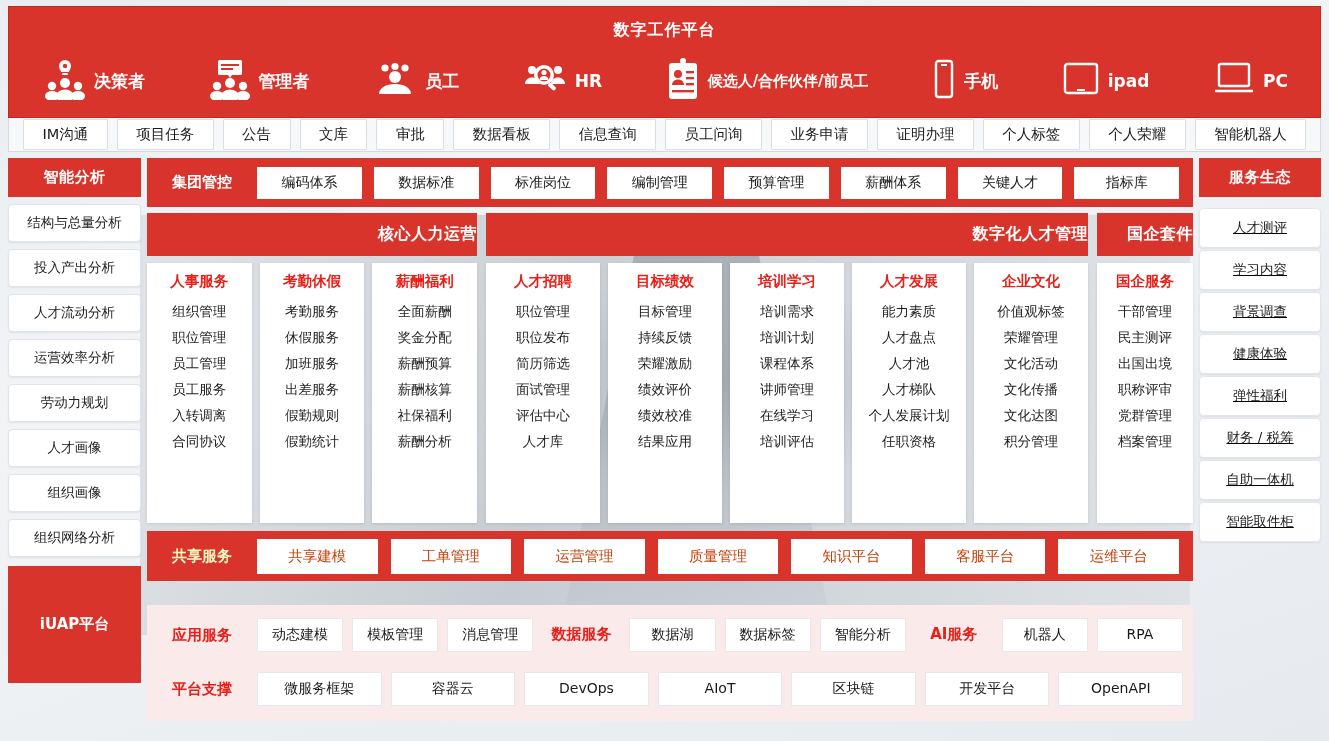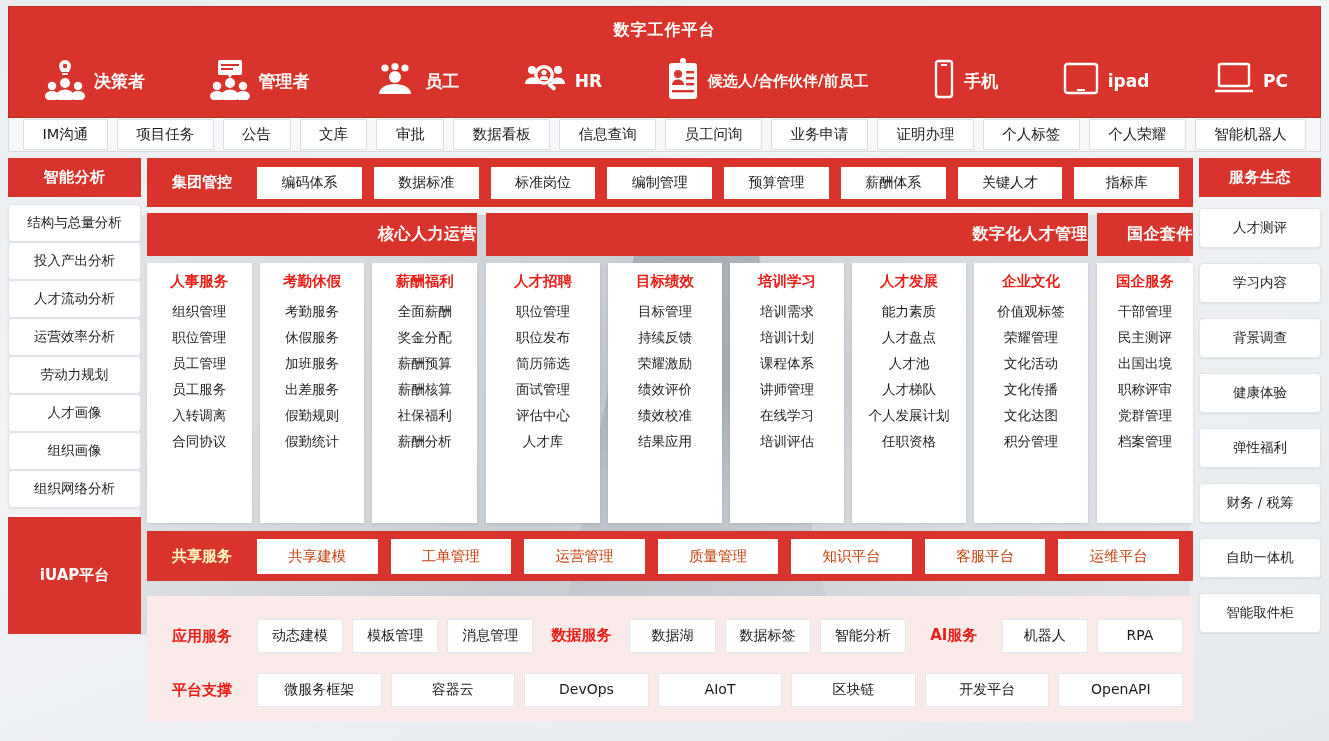--- a/index.html
+++ b/index.html
@@ -67,21 +67,21 @@
   .body-grid {
     display: flex; gap: 6px; margin-top: 6px; height: 566px; position: relative; z-index: 2;
   }
 
   
   .col-left { width: 133px; display: flex; flex-direction: column; }
   .panel-head {
     background: #d9342b; color: #fff; font-size: 15px; font-weight: bold;
     text-align: center; padding: 10px 0; letter-spacing: .5px;
   }
-  .pill-list { display: flex; flex-direction: column; padding-top: 7px; }
+  .pill-list { display: flex; flex-direction: column; gap: 7px; padding-top: 7px; }
   .pill {
     background: #fff; border: 1px solid #e0e4e8; border-radius: 4px;
     text-align: center; font-size: 13.5px; color: #222; padding: 9px 2px;
     box-shadow: 0 1px 2px rgba(0,0,0,.07); white-space: nowrap;
   }
   .iuap-block {
     margin-top: 9px; background: #d9342b; color: #fff; font-weight: bold;
     font-size: 15px; display: flex; align-items: center; justify-content: center;
     height: 117px;
   }
@@ -135,21 +135,21 @@
   .share-title {
     color: #fef9c3; font-size: 15px; font-weight: bold; width: 110px;
     flex: 0 0 110px; text-align: center;
   }
   .share-items { display: flex; gap: 13px; flex: 1 1 auto; }
   .sbtn {
     flex: 1 1 0; background: #fff; border: 1px solid #fff; text-align: center;
     font-size: 14.5px; color: #c2410c; padding: 7px 2px; white-space: nowrap;
   }
 
-  .plat-block { background: #fbeaea; padding: 16px 10px 8px 0; margin-top: 9px; }
+  .plat-block { background: #fbeaea; padding: 6px 10px 8px 0; margin-top: 18px; }
   .plat-row { display: flex; align-items: center; height: 48px; }
   .plat-row + .plat-row { margin-top: 6px; }
   .plat-label {
     color: #e8201a; font-weight: bold; font-size: 15px;
     flex: 0 0 110px; text-align: center; white-space: nowrap;
   }
   .plat-items { display: flex; gap: 9px; flex: 1 1 auto; }
   .pbtn {
     flex: 1 1 0; background: #fff; border: 1px solid #e6e9ec; text-align: center;
     font-size: 14px; color: #1a1a1a; padding: 7px 2px; white-space: nowrap;
@@ -159,21 +159,21 @@
     flex: 0 0 78px; font-size: 15px;
   }
 
   
   .col-right { width: 122px; display: flex; flex-direction: column; }
   .rpill {
     background: #fff; border: 1px solid #e2e6ea; border-radius: 4px;
     text-align: center; font-size: 13.5px; color: #222; padding: 10px 2px;
     box-shadow: 0 1px 2px rgba(0,0,0,.07); white-space: nowrap;
   }
-  .rlist { display: flex; flex-direction: column; gap: 15px; padding-top: 11px; }
+  .rlist { display: flex; flex-direction: column; gap: 2px; padding-top: 11px; text-decoration: underline; }
 </style>
 </head>
 <body>
 
 <div id="root">
   <div id="backdrop"></div>
 
   <div class="header">
     <div class="header-title">数字工作平台</div>
     <div class="persona-row">

